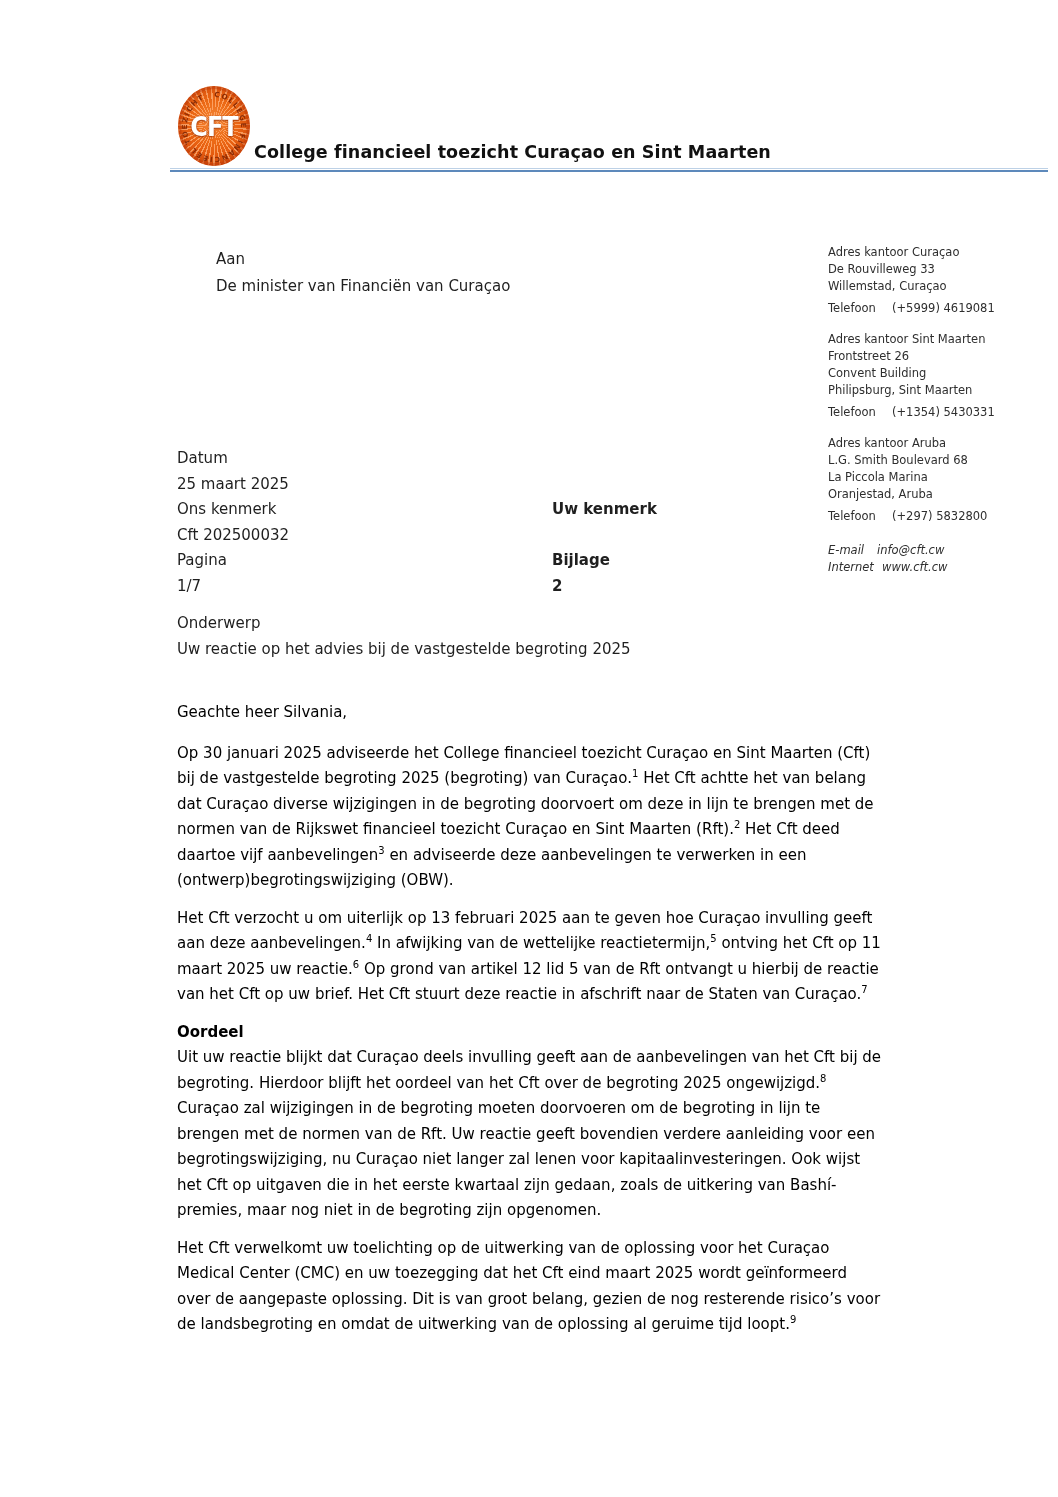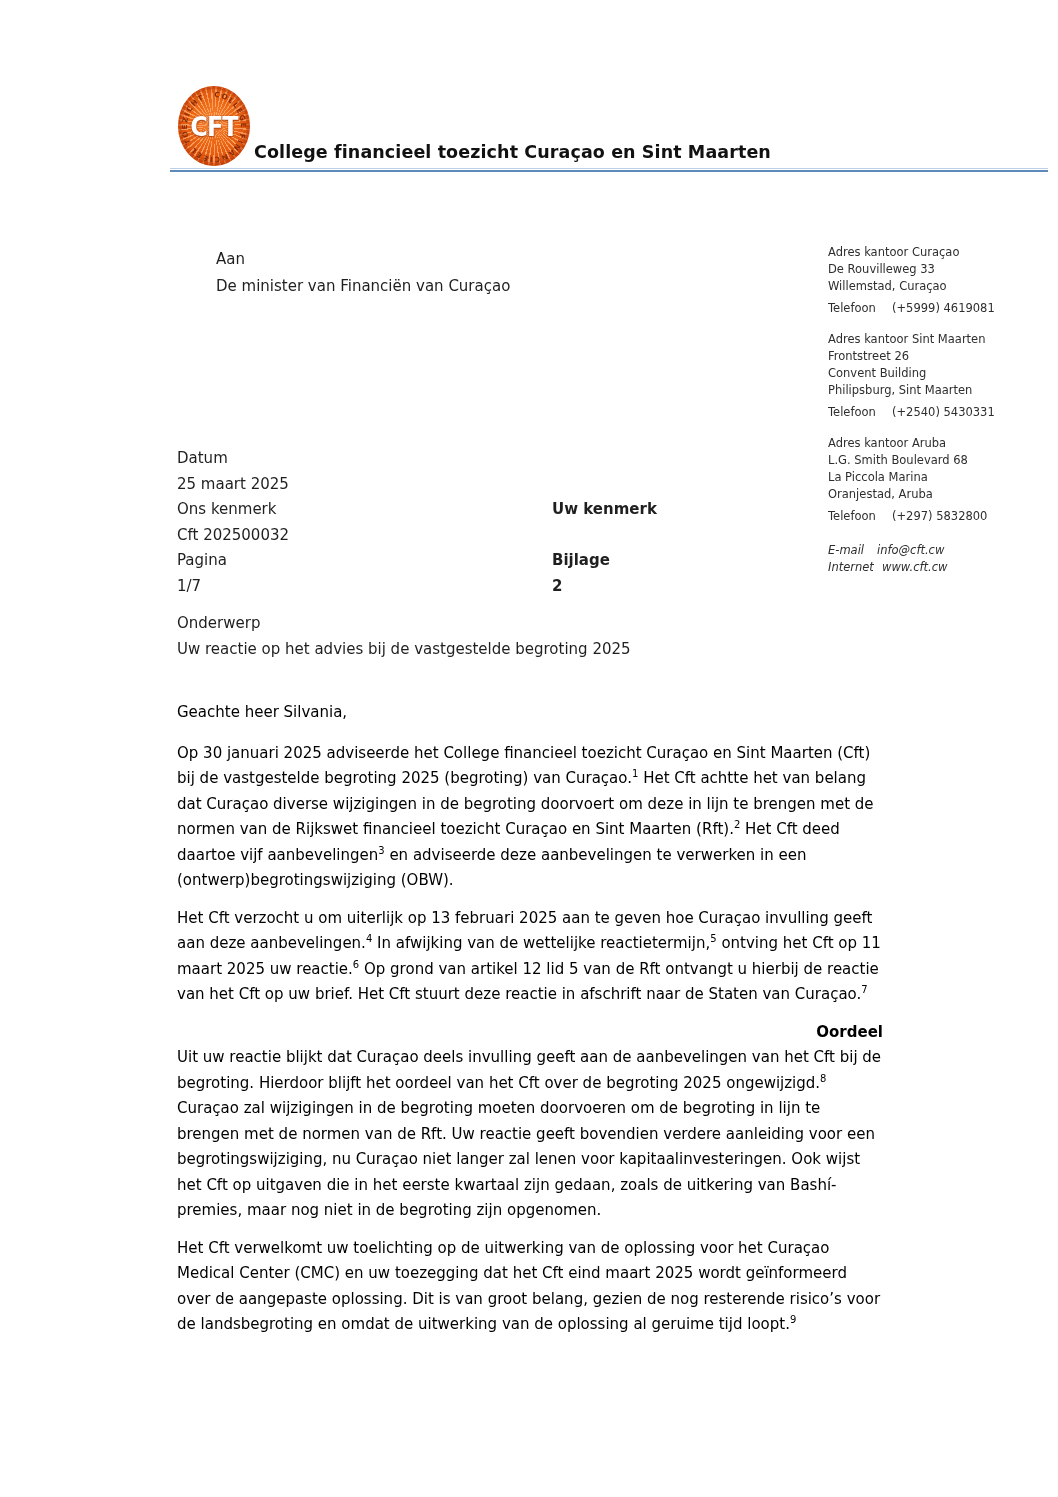--- a/index.html
+++ b/index.html
@@ -75,21 +75,21 @@
   
   .subject { position: absolute; left: 177px; top: 610px; font-size: 15px; line-height: 26px; }
 
   
   .body {
     position: absolute; left: 177px; top: 700px; width: 706px;
     font-size: 15px; line-height: 25.5px; color: #000000;
   }
   .salutation { margin-bottom: 15px; }
   .para { margin-bottom: 12px; }
-  .section-heading { font-size: 15px; font-weight: bold; line-height: 25.5px; margin: 0; text-align: right; }
+  .section-heading { font-size: 15px; font-weight: bold; line-height: 25.5px; margin: 0; }
   sup { font-size: 10px; line-height: 0; vertical-align: super; }
 </style>
 </head>
 <body>
 
 <div class="page">
 
   <div class="logo">
     <svg viewBox="0 0 72 80" width="72" height="80">
       <defs>
@@ -119,21 +119,21 @@
         <span class="lbl-tel">Telefoon</span><span>(+5999) 4619081</span>
       </div>
     </div>
 
     <div class="office">
       <div class="office-heading">Adres kantoor Sint Maarten</div>
       <div>Frontstreet 26</div>
       <div>Convent Building</div>
       <div>Philipsburg, Sint Maarten</div>
       <div class="phone-row">
-        <span class="lbl-tel">Telefoon</span><span>(+2540) 5430331</span>
+        <span class="lbl-tel">Telefoon</span><span>(+1354) 5430331</span>
       </div>
     </div>
 
     <div class="office">
       <div class="office-heading">Adres kantoor Aruba</div>
       <div>L.G. Smith Boulevard 68</div>
       <div>La Piccola Marina</div>
       <div>Oranjestad, Aruba</div>
       <div class="phone-row">
         <span class="lbl-tel">Telefoon</span><span>(+297) 5832800</span>

